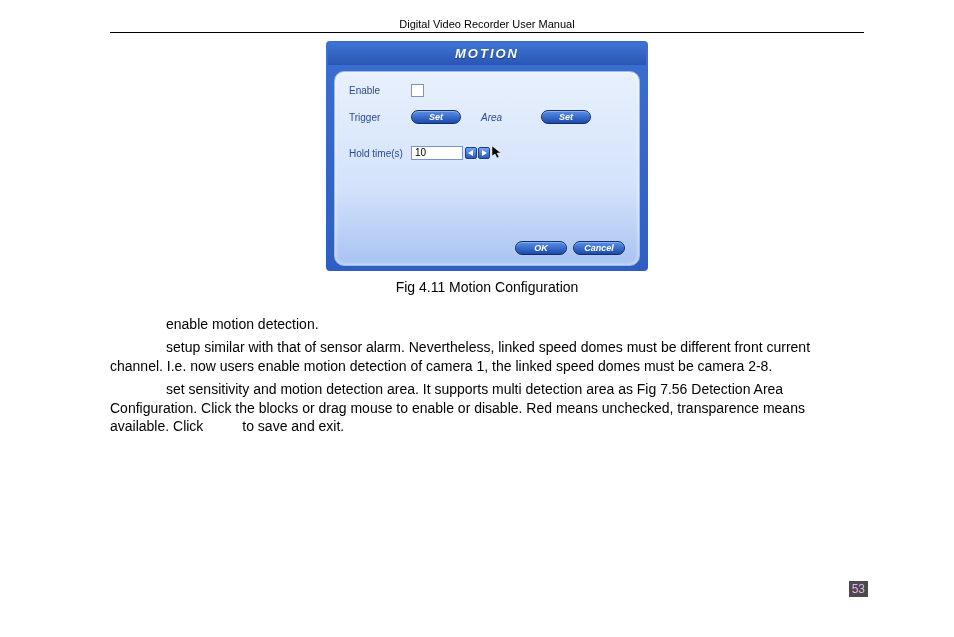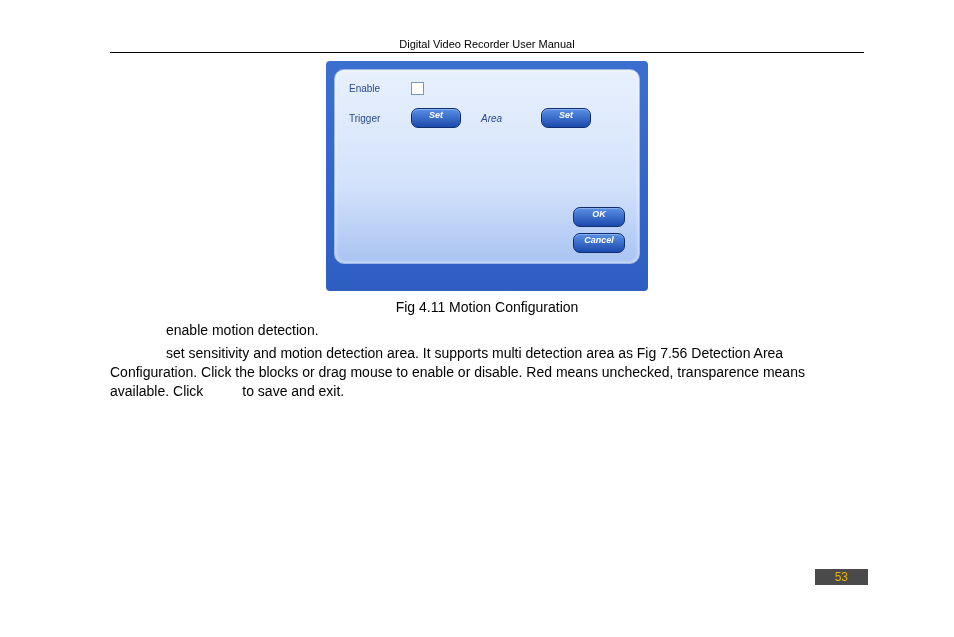--- a/index.html
+++ b/index.html
@@ -5,21 +5,21 @@
     * { margin: 0; padding: 0; box-sizing: border-box; }
     body {
       width: 954px;
       height: 637px;
       font-family: Arial, sans-serif;
       background: #fff;
       position: relative;
       color: #000;
     }
     .page {
-      padding: 38px 90px 20px 110px;
+      padding: 18px 90px 20px 110px;
     }
     .header-title {
       text-align: center;
       font-size: 11px;
       margin-bottom: 2px;
     }
     .header-rule {
       border: none;
       border-top: 1px solid #000;
       margin-bottom: 8px;
@@ -106,21 +106,21 @@
     .arrow-btn svg { display: block; }
     .checkbox {
       width: 13px;
       height: 13px;
       background: #fff;
       border: 1px solid #7a94c8;
       cursor: pointer;
     }
     .pill-btn {
       width: 50px;
-      height: 20px;
+      height: 14px;
       background: linear-gradient(180deg, #5a90e6 0%, #1b4aad 100%);
       border: 1px solid #0f2d6f;
       border-radius: 7px;
       color: #fff;
       font-size: 9px;
       font-style: italic;
       font-weight: bold;
       text-align: center;
       line-height: 12px;
       cursor: pointer;
@@ -130,82 +130,104 @@
       margin-left: 2px;
       font-size: 10px;
       color: #333;
     }
     .action-row {
       position: absolute;
       bottom: 10px;
       right: 14px;
       display: flex;
       gap: 6px;
-      flex-direction: column;
     }
     .action-row .pill-btn { width: 52px; }
     .caption {
       text-align: center;
       font-size: 14px;
-      margin-bottom: 6px;
+      margin-bottom: 20px;
     }
     .body-text {
       font-size: 14px;
       line-height: 1.35;
     }
     .body-text p { margin-bottom: 4px; }
     .p-indent1 { text-indent: 18px; }
     .p-indent2 { text-indent: 56px; }
     .pagenum {
       position: absolute;
       right: 86px;
-      bottom: 52px;
+      bottom: 40px;
       background: #4a4a4a;
-      color: #eab308;
+      color: #f0abfc;
       font-size: 12px;
-      padding: 1px 20px;
+      padding: 1px 3px;
     }
   </style>
 </head>
 <body>
 
 <div class="page">
   <div class="header-title">Digital Video Recorder User Manual</div>
   <hr class="header-rule">
 
   <div class="dialog-container">
     <div class="dialog">
+      <div class="dialog-titlebar">MOTION</div>
       <div class="dialog-panel">
 
 
         <div class="form-row">
           <span class="form-label">Enable</span>
           <span class="checkbox"></span>
         </div>
 
         <div class="form-row">
           <span class="form-label">Trigger</span>
           <span class="pill-btn">Set</span>
           <span class="form-label-area">Area</span>
           <span class="pill-btn">Set</span>
         </div>
 
+        <div class="form-row" style="margin-top:22px">
+          <span class="form-label">Hold time(s)</span>
+          <span class="input-field">10</span>
+          <span class="arrow-group">
+            <span class="arrow-btn">
+              <svg width="6" height="6" viewBox="0 0 6 6">
+                  <polygon points="5,0 5,6 0,3" fill="#fff"></polygon>
+                </svg>
+            </span>
+            <span class="arrow-btn">
+              <svg width="6" height="6" viewBox="0 0 6 6">
+                  <polygon points="1,0 1,6 6,3" fill="#fff"></polygon>
+                </svg>
+            </span>
+          </span>
+          <span class="cursor-glyph">
+            <svg width="10" height="12" viewBox="0 0 10 12">
+                <polygon points="0,0 0,10 3,8 5,12 7,11 5,7 9,7" fill="#000" stroke="#fff" stroke-width="0.5"></polygon>
+              </svg>
+          </span>
+        </div>
 
         <div class="action-row">
           <span class="pill-btn">OK</span>
           <span class="pill-btn">Cancel</span>
         </div>
       </div>
     </div>
   </div>
 
   <div class="caption">Fig 4.11    Motion Configuration</div>
 
   <div class="body-text">
     <p class="p-indent2">enable motion detection.</p>
+    <p class="p-indent2">setup similar with that of sensor alarm. Nevertheless, linked speed domes must be different front current channel. I.e. now users enable motion detection of camera 1, the linked speed domes must be camera 2-8.</p>
     <p class="p-indent2">
       <span>set sensitivity and motion detection area. It supports multi detection area as Fig 7.56    Detection Area Configuration. Click the blocks or drag mouse to enable or disable. Red means unchecked, transparence means available. Click</span>
       &nbsp;&nbsp;&nbsp;&nbsp;&nbsp;&nbsp;&nbsp;&nbsp;
       <span>to save and exit.</span>
     </p>
   </div>
 </div>
 
 <div class="pagenum">53</div>
 

